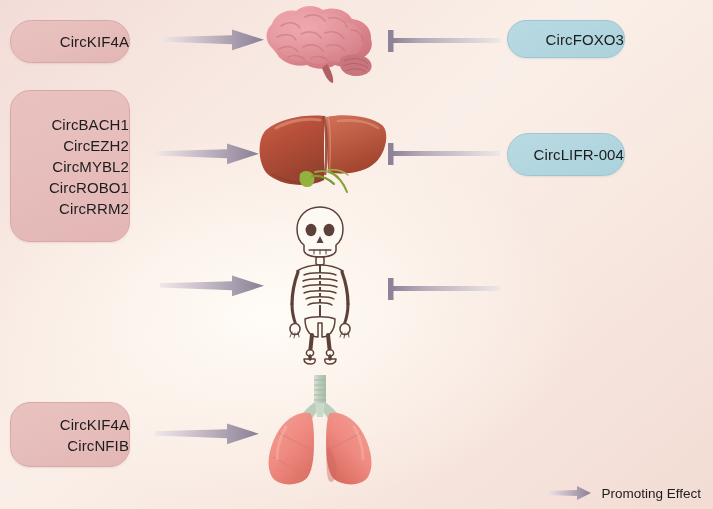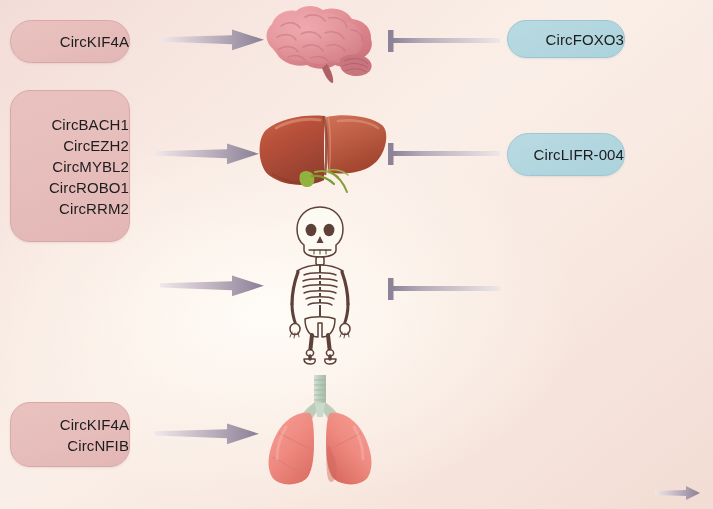--- a/index.html
+++ b/index.html
@@ -367,16 +367,17 @@
     </svg>
   </div>
 
   <div id="legend">
     <div class="legend-row">
       <span class="glyph">
         <svg width="46" height="16" viewBox="0 0 46 16">
           <path d="M0,6 L31,5 L31,1 L45,8 L31,15 L31,11 L0,10 Z" fill="url(#arrowGrad)"></path>
         </svg>
       </span>
+      <span class="label">Promoting Effect</span>
     </div>
   </div>
 
 </div>
 
 </body></html>

